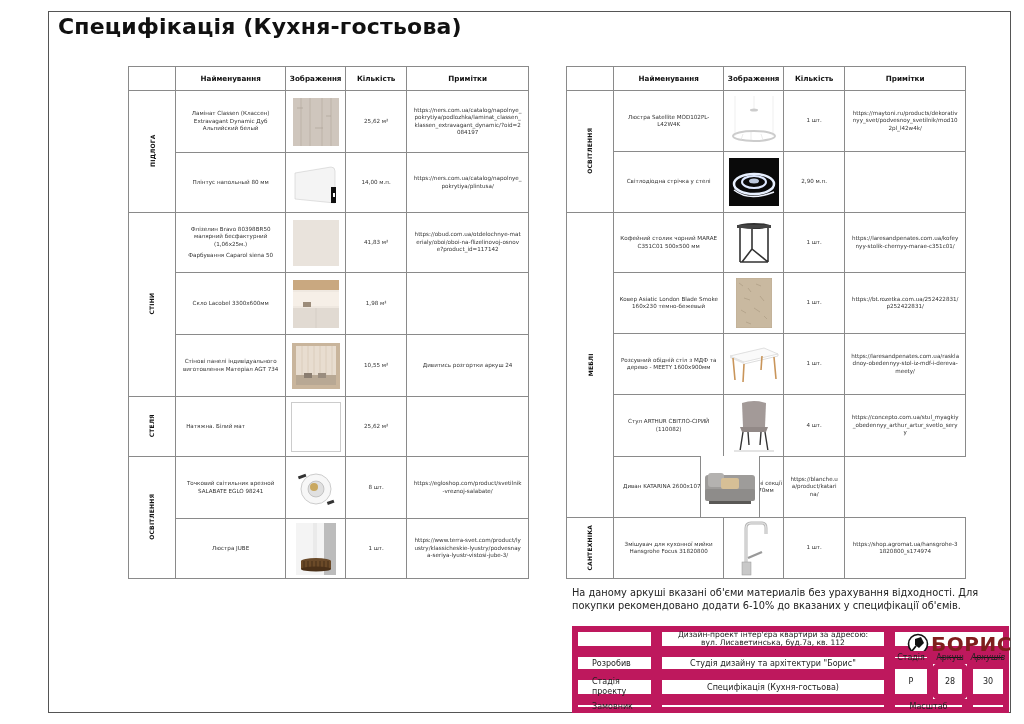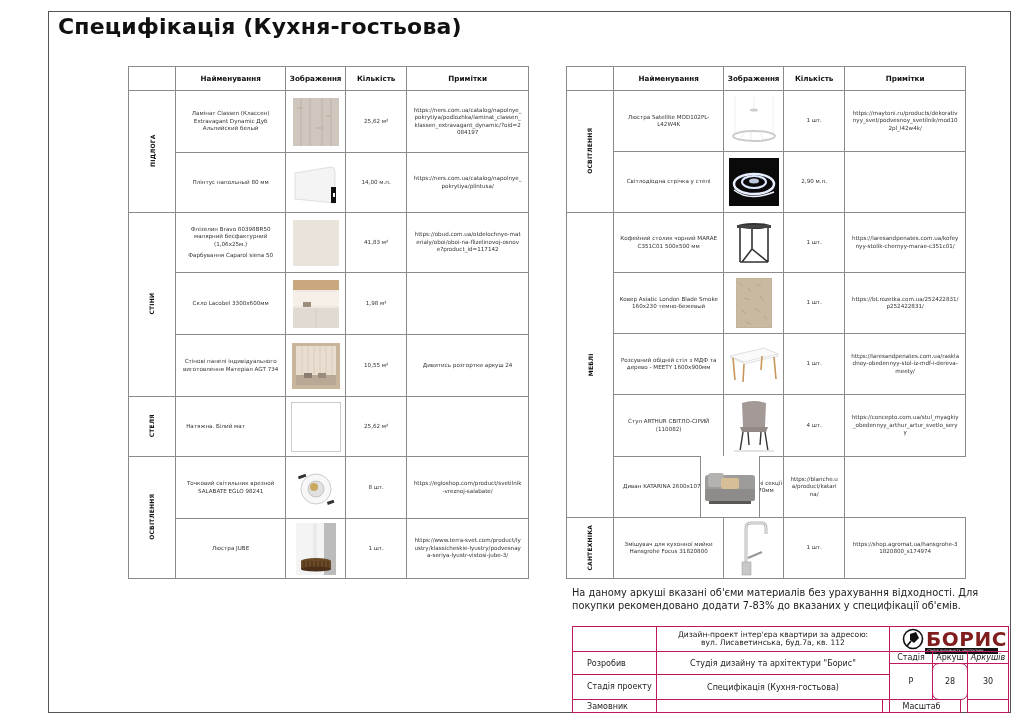--- a/index.html
+++ b/index.html
@@ -16,21 +16,21 @@
     .spec td.cat { padding: 0; }
     .cat-label { display: inline-block; transform: rotate(-90deg); white-space: nowrap; font-weight: bold; font-size: 6px; letter-spacing: 0.2px; color: #111; }
     .pic { margin: 0 auto; display: block; }
 
     #left-table { left: 128px; top: 66px; }
     #right-table { left: 566px; top: 66px; }
 
     .notes-block { position: absolute; left: 572px; top: 587px; width: 440px; font-size: 9.8px; line-height: 12.5px; color: #222; }
 
     .title-block { position: absolute; left: 572px; top: 626px; width: 437px; height: 87px; }
-    .tb { position: absolute; border: 1px solid #be185d; font-size: 8px; color: #222; display: flex; align-items: center; }
+    .tb { position: absolute; border: 6px solid #be185d; font-size: 8px; color: #222; display: flex; align-items: center; }
     .tb.center { justify-content: center; text-align: center; }
     .tb.left { padding-left: 14px; }
     .logo { position: absolute; display: flex; align-items: center; }
     .logo-word { font-size: 20px; font-weight: bold; color: #7f1d1d; letter-spacing: 0.5px; line-height: 18px; }
     .logo-sub { position: absolute; background: #111; color: #fff; font-size: 3.2px; padding: 1px 2px; left: 35px; top: 21px; width: 73px; white-space: nowrap; overflow: hidden; }
   </style>
 </head>
 <body>
 
 <div class="frame"></div>
@@ -304,21 +304,21 @@
       <rect x="2" y="8" width="50" height="24" rx="3" fill="#9e9c9a"></rect>
       <rect x="2" y="22" width="50" height="12" rx="2" fill="#8e8c8a"></rect>
       <rect x="5" y="6" width="16" height="14" rx="3" fill="#b4b2b0"></rect>
       <rect x="18" y="11" width="18" height="11" rx="2" fill="#d6bf96"></rect>
       <rect x="6" y="34" width="42" height="3" fill="#5a5856"></rect>
     </svg>
 </div>
 
 <div class="notes-block">
   <div>На даному аркуші вказані об'єми материалів без урахування відходності. Для</div>
-  <div>покупки рекомендовано додати 7-83% до вказаних у специфікації об'ємів.</div>
+  <div>покупки рекомендовано додати 6-10% до вказаних у специфікації об'ємів.</div>
 </div>
 
 <div class="title-block">
   <div class="tb" style="left:0;top:0;width:85px;height:26px;"></div>
   <div class="tb center" style="left:84px;top:0;width:234px;height:26px;flex-direction:column;font-size:7.6px;line-height:8.5px;">
     <div>Дизайн-проект інтер'єра квартири за адресою:</div>
     <div>вул. Лисаветинська, буд.7а, кв. 112</div>
   </div>
   <div class="tb" style="left:317px;top:0;width:120px;height:26px;">
     <div class="logo" style="left:12px;top:1px;">
@@ -339,15 +339,15 @@
   <div class="tb center" style="left:395px;top:25px;width:42px;height:13px;font-style:italic;">Аркушів</div>
 
   <div class="tb left" style="left:0;top:48px;width:85px;height:26px;line-height:10px;">Стадія проекту</div>
   <div class="tb center" style="left:84px;top:48px;width:234px;height:26px;">Специфікація (Кухня-гостьова)</div>
   <div class="tb center" style="left:317px;top:37px;width:44px;height:37px;">Р</div>
   <div class="tb center" style="left:360px;top:37px;width:36px;height:37px;border-radius:7px;">28</div>
   <div class="tb center" style="left:395px;top:37px;width:42px;height:37px;text-align:right;">30</div>
 
   <div class="tb left" style="left:0;top:73px;width:85px;height:14px;">Замовник</div>
   <div class="tb center" style="left:84px;top:73px;width:234px;height:14px;"></div>
-  <div class="tb center" style="left:310px;top:73px;width:79px;height:14px;">Масштаб</div>
+  <div class="tb center" style="left:317px;top:73px;width:79px;height:14px;">Масштаб</div>
   <div class="tb center" style="left:395px;top:73px;width:42px;height:14px;"></div>
 </div>
 
 </body></html>

